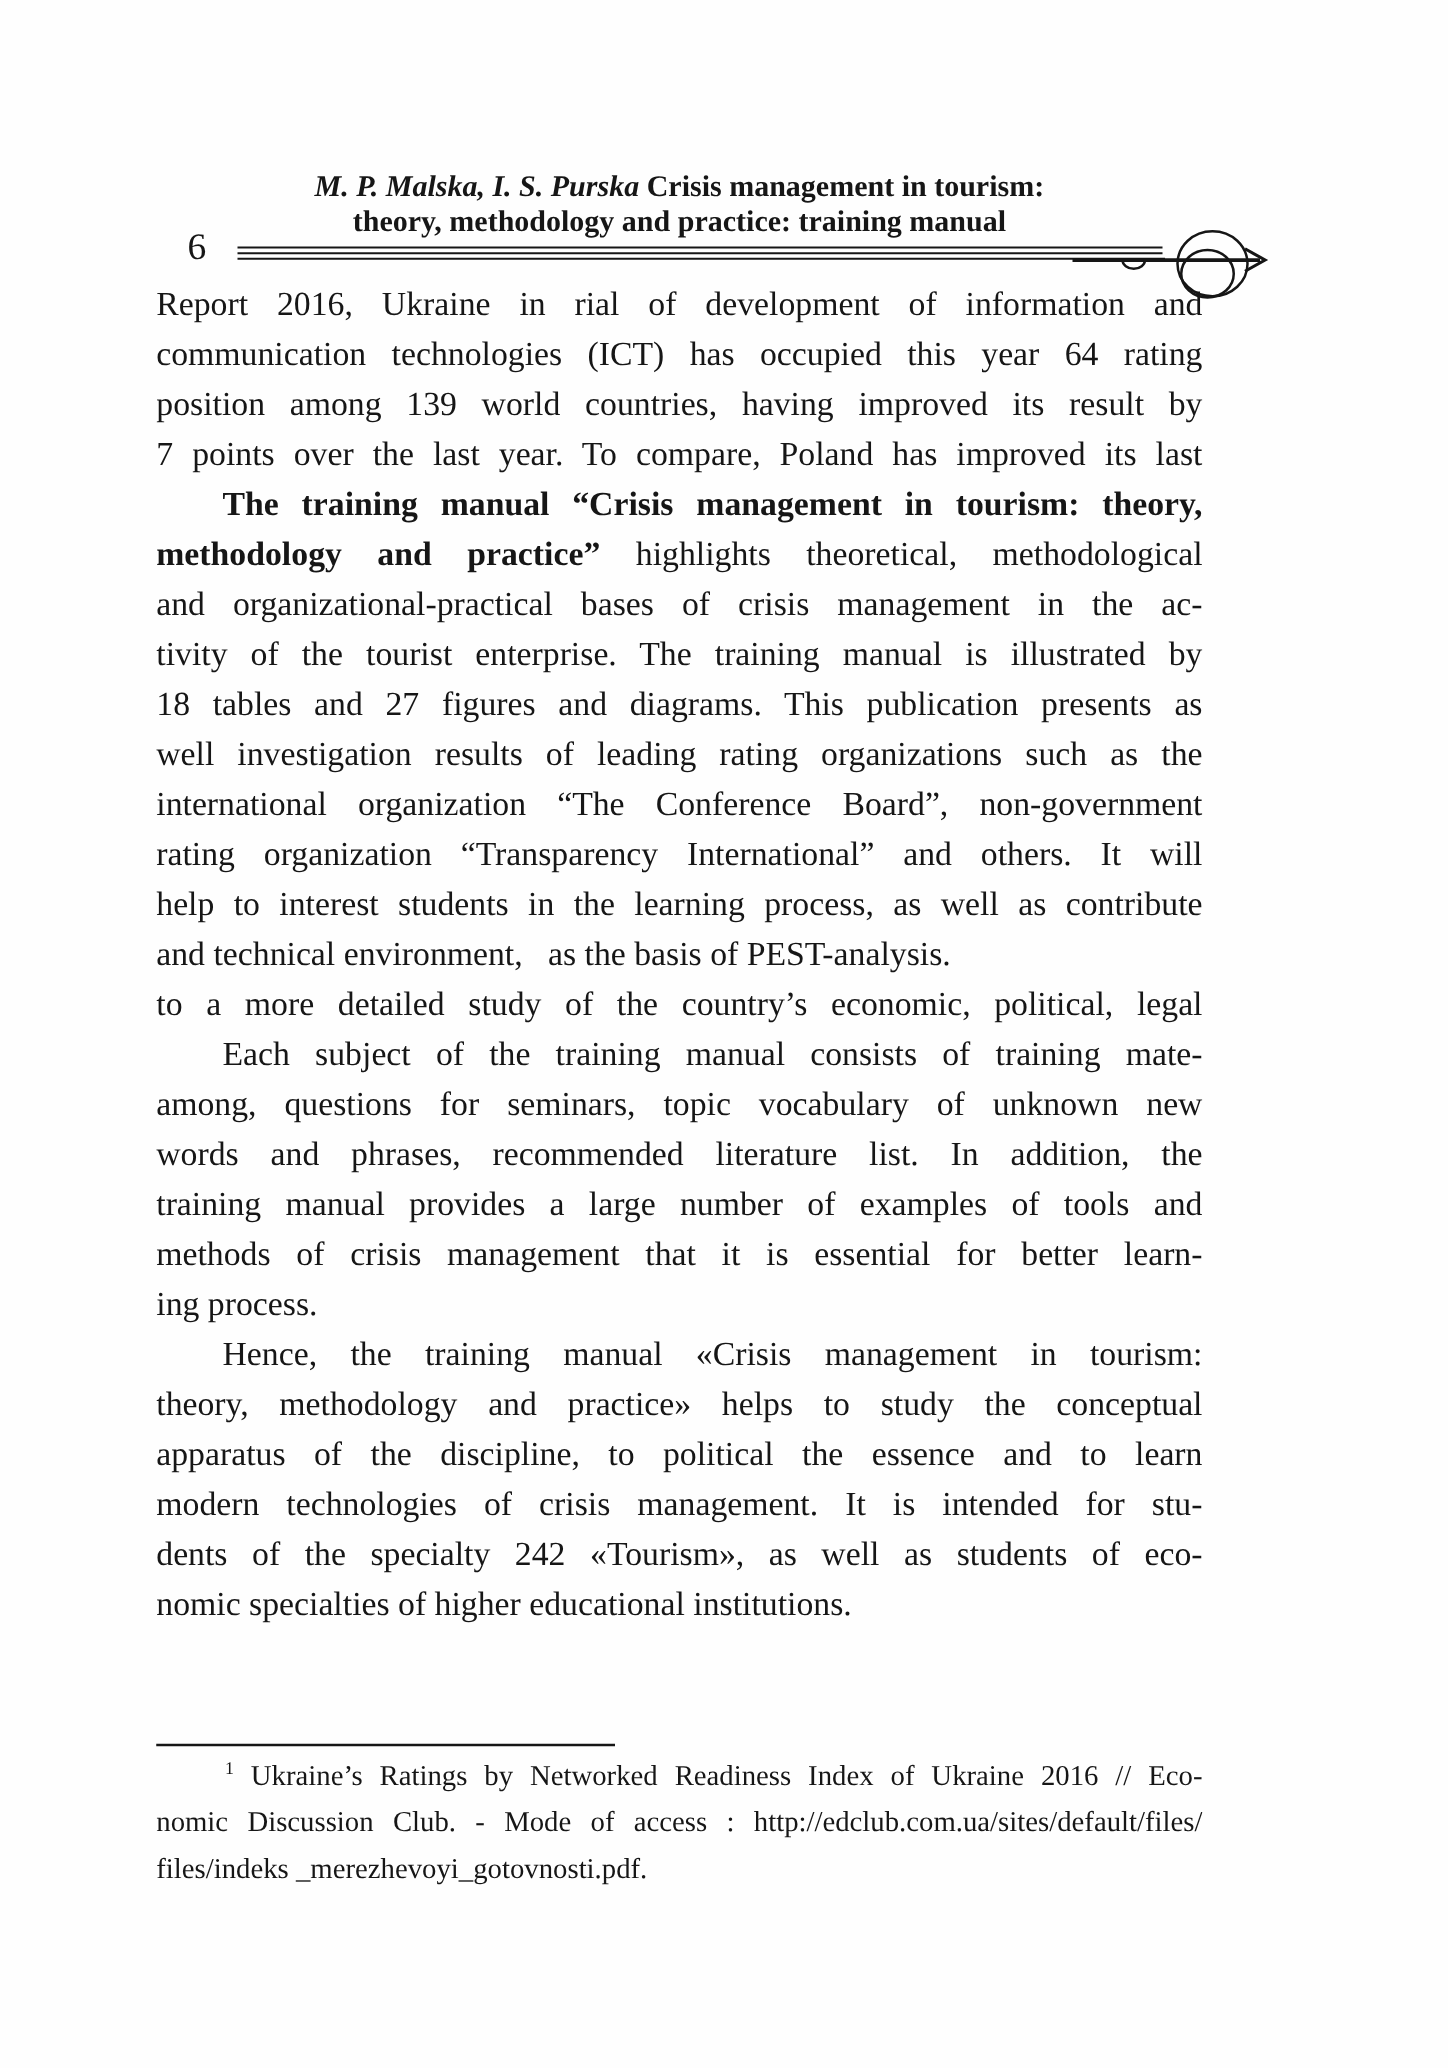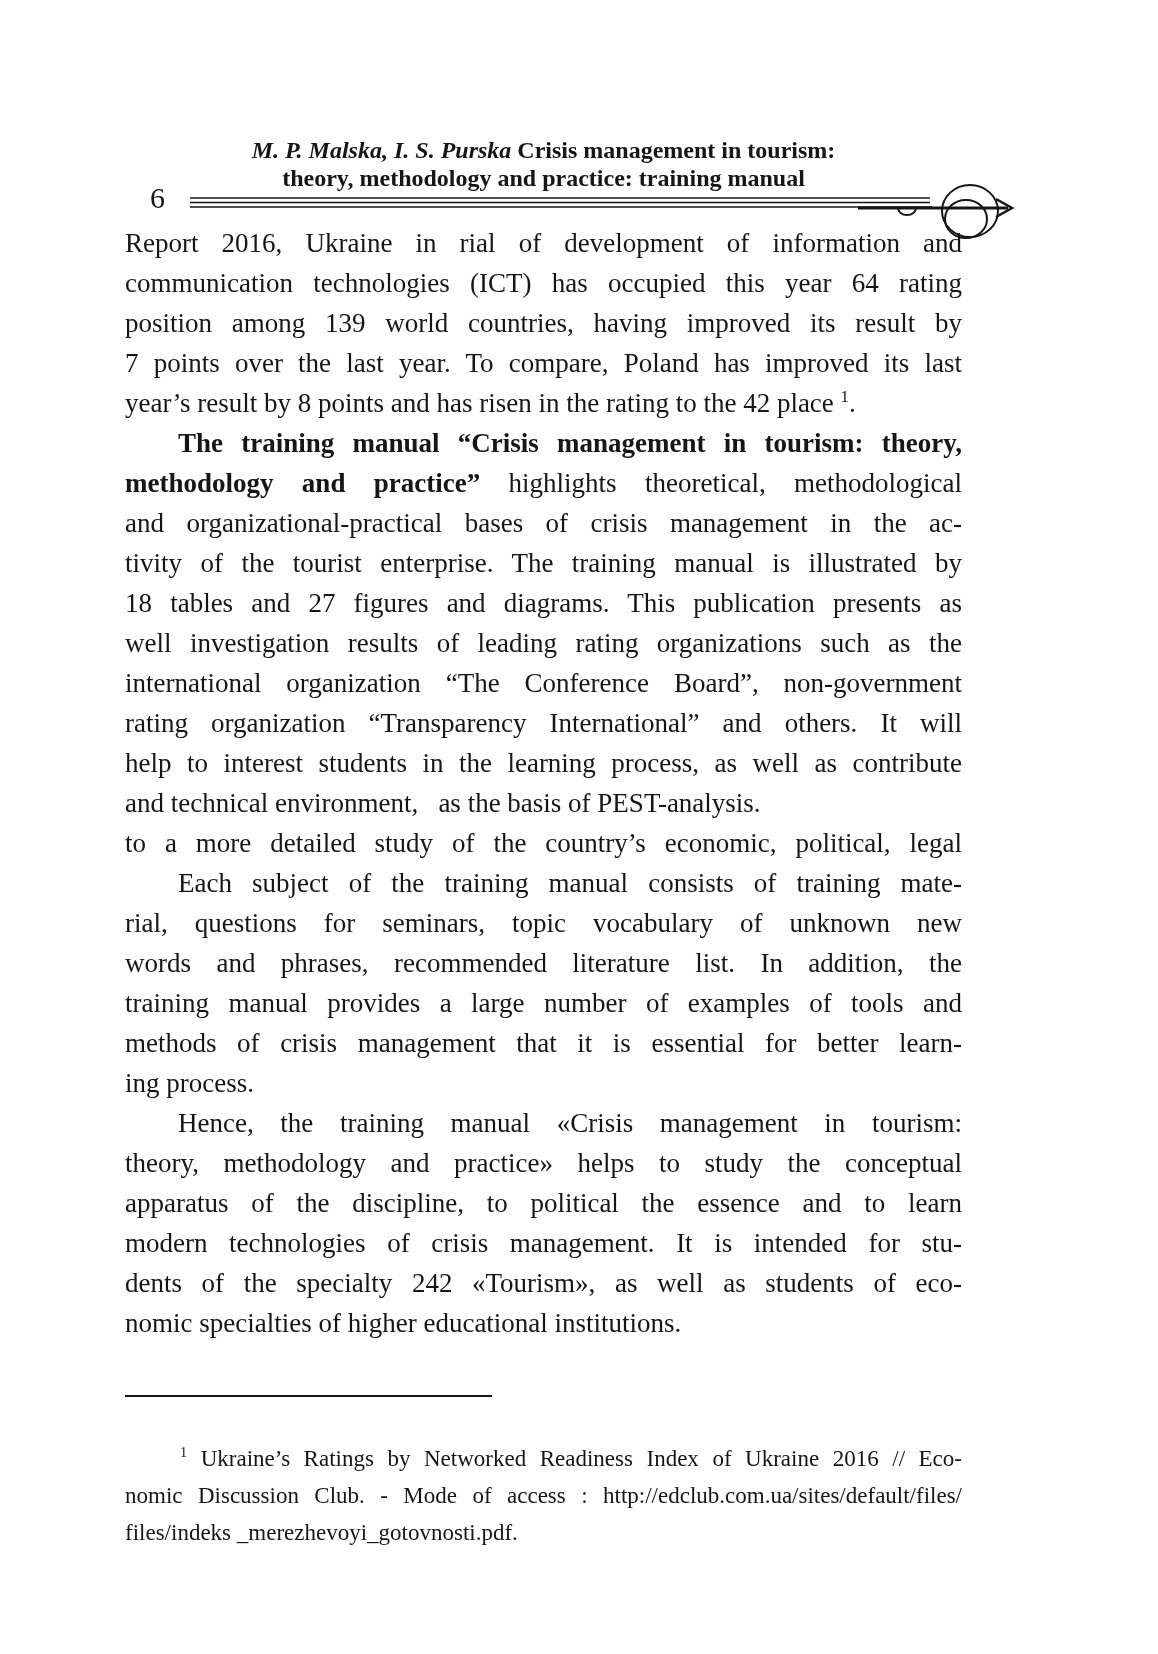--- a/index.html
+++ b/index.html
@@ -45,21 +45,21 @@
   
   .footnote-sep{
     position:absolute;left:125px;top:1395px;width:367px;height:0;
     border-top:2px solid #161616;
   }
   .footnote{
     position:absolute;left:125px;top:1402px;width:837px;
     font-size:23px;line-height:37px;
   }
   .footnote .line{height:37px;}
-  .footnote .line.indent{padding-left:55px;margin-top:38px;}
+  .footnote .line.indent{padding-left:55px;}
 </style>
 </head>
 <body>
 
 <div class="page">
 
   <div class="header" id="header">
       <div class="line"><span class="i">M. P. Malska, I. S. Purska </span><span class="b">Crisis management in tourism:</span></div>
       <div class="line"><span class="b">theory, methodology and practice: training manual</span></div>
     </div>
@@ -81,38 +81,37 @@
 
     <path d="M 856 24 L 872 33 L 856 42" fill="none" stroke="#161616" stroke-width="2.5" stroke-linejoin="miter"></path>
   </svg>
 
   <div class="body-text" id="body-text">
       <div class="para">
         <div class="line"><span>Report 2016, Ukraine in rial of development of information and</span></div>
         <div class="line"><span>communication technologies (ICT) has occupied this year 64 rating</span></div>
         <div class="line"><span>position among 139 world countries, having improved its result by</span></div>
         <div class="line"><span>7 points over the last year. To compare, Poland has improved its last</span></div>
-        <div class="line last"><span>year’s result by 8 points and has risen in the rating to the 42 place </span><sup>1</sup><span>.</span></div>
       </div>
       <div class="para">
         <div class="line indent"><span class="b">The training manual “Crisis management in tourism: theory,</span></div>
         <div class="line"><span class="b">methodology and practice”</span><span> highlights theoretical, methodological</span></div>
         <div class="line"><span>and organizational-practical bases of crisis management in the ac-</span></div>
         <div class="line"><span>tivity of the tourist enterprise. The training manual is illustrated by</span></div>
         <div class="line"><span>18 tables and 27 figures and diagrams. This publication presents as</span></div>
         <div class="line"><span>well investigation results of leading rating organizations such as the</span></div>
         <div class="line"><span>international organization “The Conference Board”, non-government</span></div>
         <div class="line"><span>rating organization “Transparency International” and others. It will</span></div>
         <div class="line"><span>help to interest students in the learning process, as well as contribute</span></div>
         <div class="line last"><span>and technical environment, &nbsp;&nbsp;as the basis of PEST-analysis.</span></div>
         <div class="line"><span>to a more detailed study of the country’s economic, political, legal</span></div>
       </div>
       <div class="para">
         <div class="line indent"><span>Each subject of the training manual consists of training mate-</span></div>
-        <div class="line"><span>rial, questions for seminars, topic vocabulary of unknown new</span></div>
+        <div class="line"><span>among, questions for seminars, topic vocabulary of unknown new</span></div>
         <div class="line"><span>words and phrases, recommended literature list. In addition, the</span></div>
         <div class="line"><span>training manual provides a large number of examples of tools and</span></div>
         <div class="line"><span>methods of crisis management that it is essential for better learn-</span></div>
         <div class="line last"><span>ing process.</span></div>
       </div>
       <div class="para">
         <div class="line indent"><span>Hence, the training manual «Crisis management in tourism:</span></div>
         <div class="line"><span>theory, methodology and practice» helps to study the conceptual</span></div>
         <div class="line"><span>apparatus of the discipline, to political the essence and to learn</span></div>
         <div class="line"><span>modern technologies of crisis management. It is intended for stu-</span></div>

